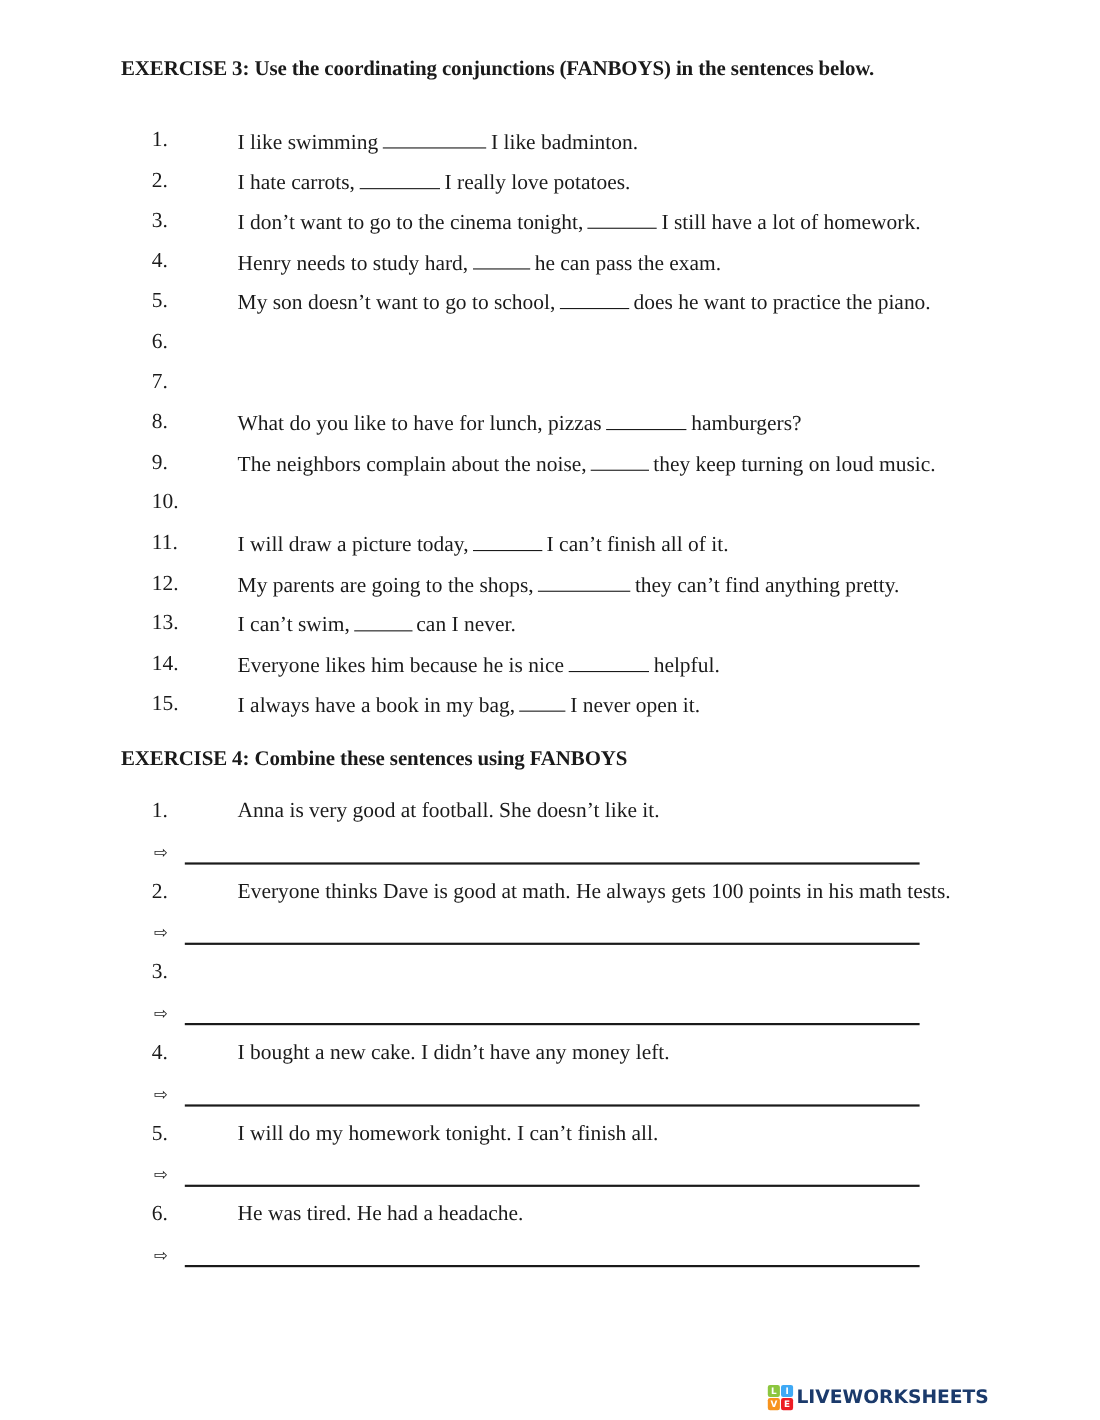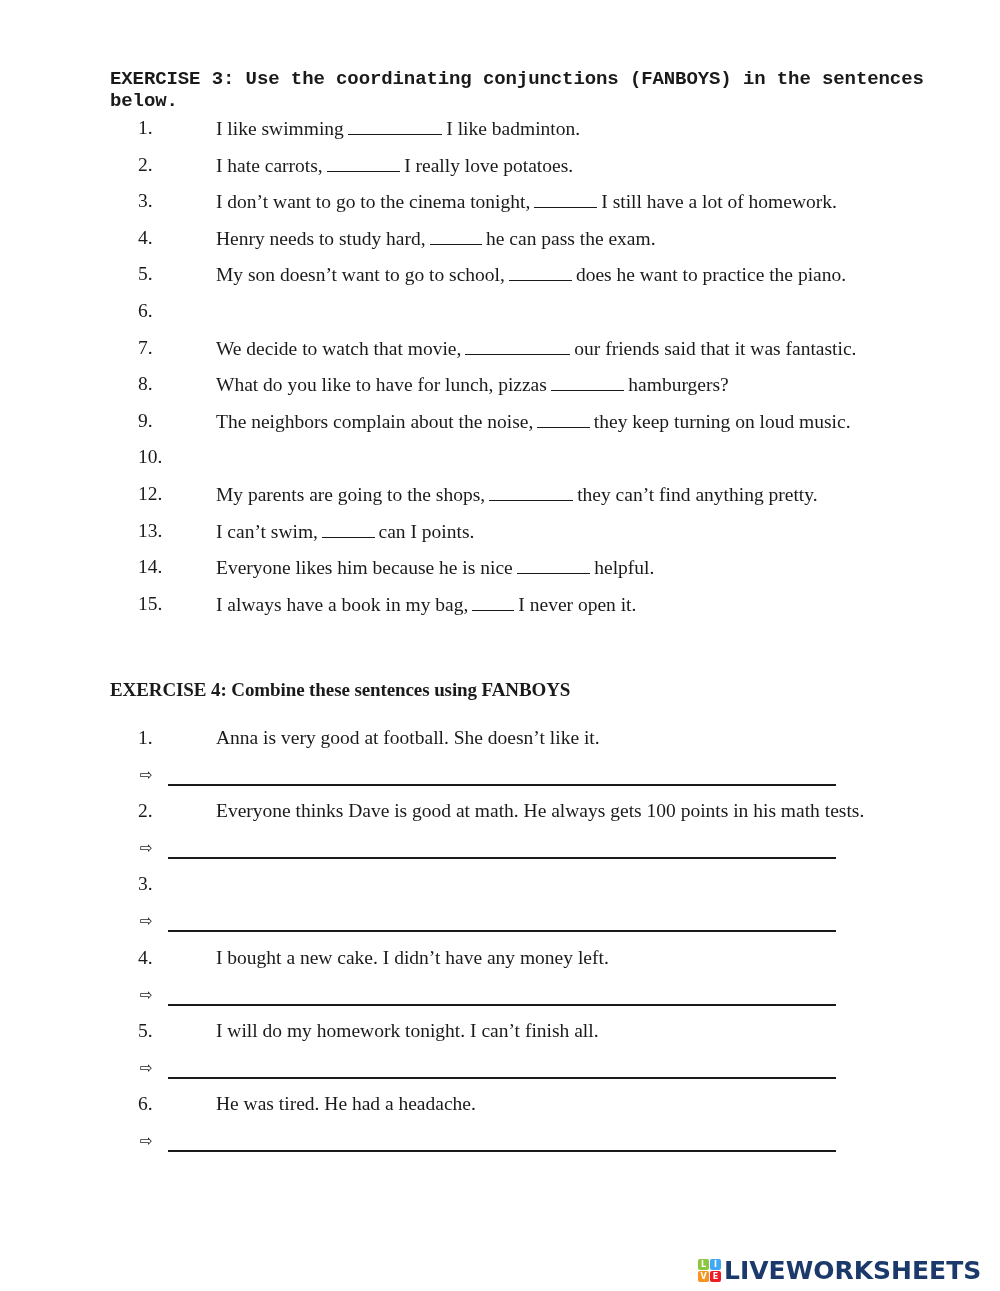--- a/index.html
+++ b/index.html
@@ -5,21 +5,21 @@
     html, body { margin: 0; padding: 0; background: #ffffff; }
     body {
       width: 1000px; height: 1291px; position: relative; overflow: hidden;
       font-family: "Liberation Serif", "DejaVu Serif", serif;
       color: #1a1a1a;
     }
     .heading {
       position: absolute; left: 110px;
       font-weight: bold; font-size: 19px; letter-spacing: -0.1px;
     }
-    #ex3-heading { top: 68px; font-family: Liberation Mono, monospace; }
+    #ex3-heading { top: 52px; }
     #ex4-heading { top: 679px; }
 
     .ex3-list { position: absolute; left: 0; top: 116px; width: 1000px; }
     .ex3-item {
       position: relative; height: 36.6px; font-size: 19.5px; line-height: 24px;
     }
     .num { position: absolute; left: 138px; top: 0; }
     .txt { position: absolute; left: 168px; top: 0; white-space: nowrap; margin-left: 48px; }
     .blank {
       display: inline-block; border-bottom: 1.3px solid #1a1a1a;
@@ -46,21 +46,21 @@
     .brand-logo {
       display: grid; grid-template-columns: 11px 11px; grid-template-rows: 11px 11px;
       gap: 1px; margin-right: 3px;
     }
     .brand-logo span {
       font-family: "DejaVu Sans", sans-serif; font-size: 8px; font-weight: bold;
       color: #fff; display: flex; align-items: center; justify-content: center;
       border-radius: 2px;
     }
     .brand-text {
-      font-family: "DejaVu Sans", sans-serif; font-weight: bold; font-size: 25px;
+      font-family: "DejaVu Sans", sans-serif; font-weight: bold; font-size: 17px;
       letter-spacing: 0px;
     }
   </style>
 </head>
 <body>
 
 <div class="heading" id="ex3-heading">EXERCISE 3: Use the coordinating conjunctions (FANBOYS) in the sentences below.</div>
 
 <div class="ex3-list" id="ex3-list">
     <div class="ex3-item">
@@ -81,40 +81,43 @@
     </div>
     <div class="ex3-item">
       <span class="num">5.</span>
       <span class="txt"><span>My son doesn’t want to go to school,</span><span class="blank" style="width: 63px;"></span><span>does he want to practice the piano.</span></span>
     </div>
     <div class="ex3-item">
       <span class="num">6.</span>
     </div>
     <div class="ex3-item">
       <span class="num">7.</span>
-      <span class="txt"><span>We decide to watch that movie,</span><span class="blank" style="width: 105px;"></span><span>our friends said that it was fantastic.</span></span>
     </div>
     <div class="ex3-item">
       <span class="num">8.</span>
       <span class="txt"><span>What do you like to have for lunch, pizzas</span><span class="blank" style="width: 73.5px;"></span><span>hamburgers?</span></span>
     </div>
     <div class="ex3-item">
       <span class="num">9.</span>
       <span class="txt"><span>The neighbors complain about the noise,</span><span class="blank" style="width: 52.5px;"></span><span>they keep turning on loud music.</span></span>
     </div>
     <div class="ex3-item">
       <span class="num">10.</span>
     </div>
     <div class="ex3-item">
+      <span class="num">11.</span>
+      <span class="txt"><span>I will draw a picture today,</span><span class="blank" style="width: 63px;"></span><span>I can’t finish all of it.</span></span>
+    </div>
+    <div class="ex3-item">
       <span class="num">12.</span>
       <span class="txt"><span>My parents are going to the shops,</span><span class="blank" style="width: 84px;"></span><span>they can’t find anything pretty.</span></span>
     </div>
     <div class="ex3-item">
       <span class="num">13.</span>
-      <span class="txt"><span>I can’t swim,</span><span class="blank" style="width: 52.5px;"></span><span>can I points.</span></span>
+      <span class="txt"><span>I can’t swim,</span><span class="blank" style="width: 52.5px;"></span><span>can I never.</span></span>
     </div>
     <div class="ex3-item">
       <span class="num">14.</span>
       <span class="txt"><span>Everyone likes him because he is nice</span><span class="blank" style="width: 73.5px;"></span><span>helpful.</span></span>
     </div>
     <div class="ex3-item">
       <span class="num">15.</span>
       <span class="txt"><span>I always have a book in my bag,</span><span class="blank" style="width: 42px;"></span><span>I never open it.</span></span>
     </div>
   </div>

